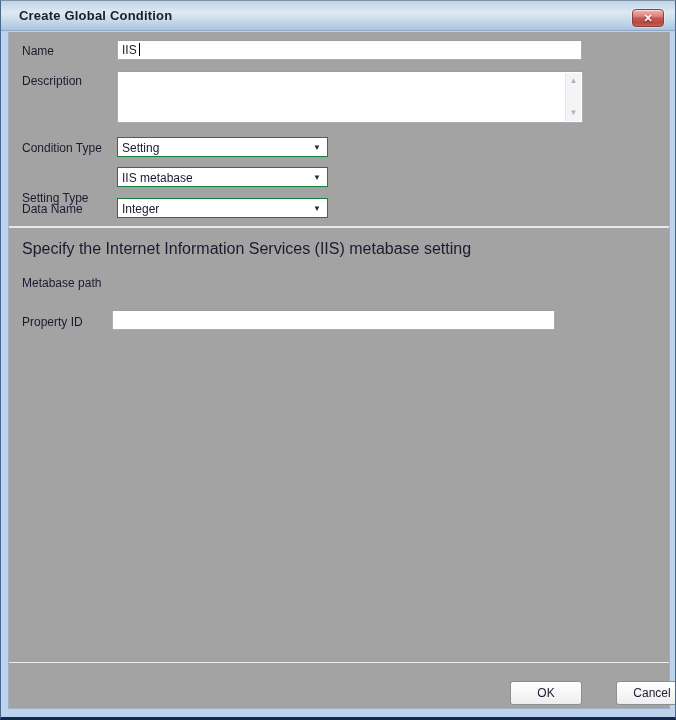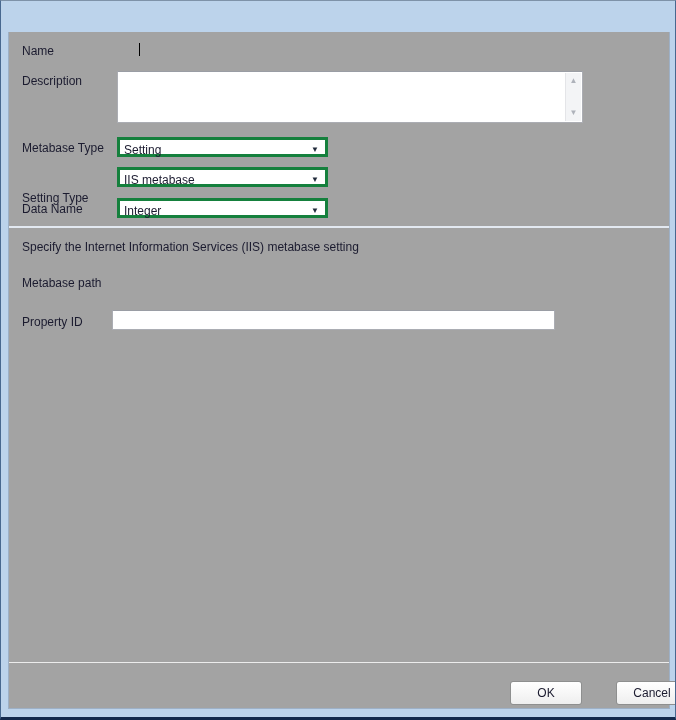--- a/index.html
+++ b/index.html
@@ -84,21 +84,21 @@
     text-align: center; color: #aeb2ba;
     font-size: 8px; line-height: 14px; height: 14px;
     cursor: default;
   }
   .scroll-arrow.up { top: 1px; }
   .scroll-arrow.down { bottom: 1px; }
 
   .combo {
     position: absolute;
     width: 211px; height: 20px;
-    border: 3px solid #15803d;
+    border: 1px solid #15803d;
     background: #fff;
     cursor: pointer;
   }
   .combo .combo-value {
     position: absolute; left: 4px; top: 3px;
     font-size: 12px; color: #1b1b2f; white-space: nowrap;
   }
   .combo .combo-arrow {
     position: absolute; right: 6px; top: 5px;
     font-size: 8px; color: #222c3c; line-height: 10px;
@@ -108,54 +108,61 @@
     position: absolute; left: 0; right: 0; height: 2px;
     background: #e3e9f1;
   }
   .separator-faint {
     position: absolute; left: 0; right: 0; height: 1px;
     background: #ececec;
   }
 
   .section-heading {
     position: absolute; left: 13px;
-    font-size: 12px; color: #1b1b2f; white-space: nowrap;
+    font-size: 16px; color: #1b1b2f; white-space: nowrap;
   }
 
   .dlg-btn {
     position: absolute;
     width: 72px; height: 24px;
     border: 1px solid #8e8f8f;
     border-radius: 3px;
     background: linear-gradient(180deg, #ffffff 0%, #f6f6f6 55%, #eeeeee 100%);
     font-family: "Liberation Sans", sans-serif;
     font-size: 12px; color: #1b1b2f;
     cursor: pointer;
   }
 </style>
 </head>
 <body>
 
 <div class="window">
 
+  <div class="titlebar">
+    <div class="titlebar-text">Create Global Condition</div>
+    <div class="close-btn">
+      <div class="glyph">✕</div>
+    </div>
+  </div>
 
   <div class="content">
 
     <div class="field-label" style="top:12px;">Name</div>
+    <input class="textbox" style="left: 108px; top: 8px; width: 465px; height: 20px;" value="IIS">
     <div class="caret" style="left:130px; top:11px;"></div>
 
     <div class="field-label" style="top:42px;">Description</div>
     <div class="desc-box" style="left:108px; top:39px; width:466px; height:52px;">
       <div class="scrollbar">
         <div class="scroll-arrow up">▲</div>
         <div class="scroll-arrow down">▼</div>
       </div>
     </div>
 
-    <div class="field-label" style="top:109px;">Metabase Type</div>
+    <div class="field-label" style="top:109px;">Condition Type</div>
     <div class="combo" style="left:108px; top:105px;">
       <span class="combo-value">Setting</span>
       <span class="combo-arrow">▼</span>
     </div>
 
     <div class="field-label" style="top:147px;margin-top:12px;">Setting Type</div>
     <div class="combo" style="left:108px; top:135px;">
       <span class="combo-value">IIS metabase</span>
       <span class="combo-arrow">▼</span>
     </div>

